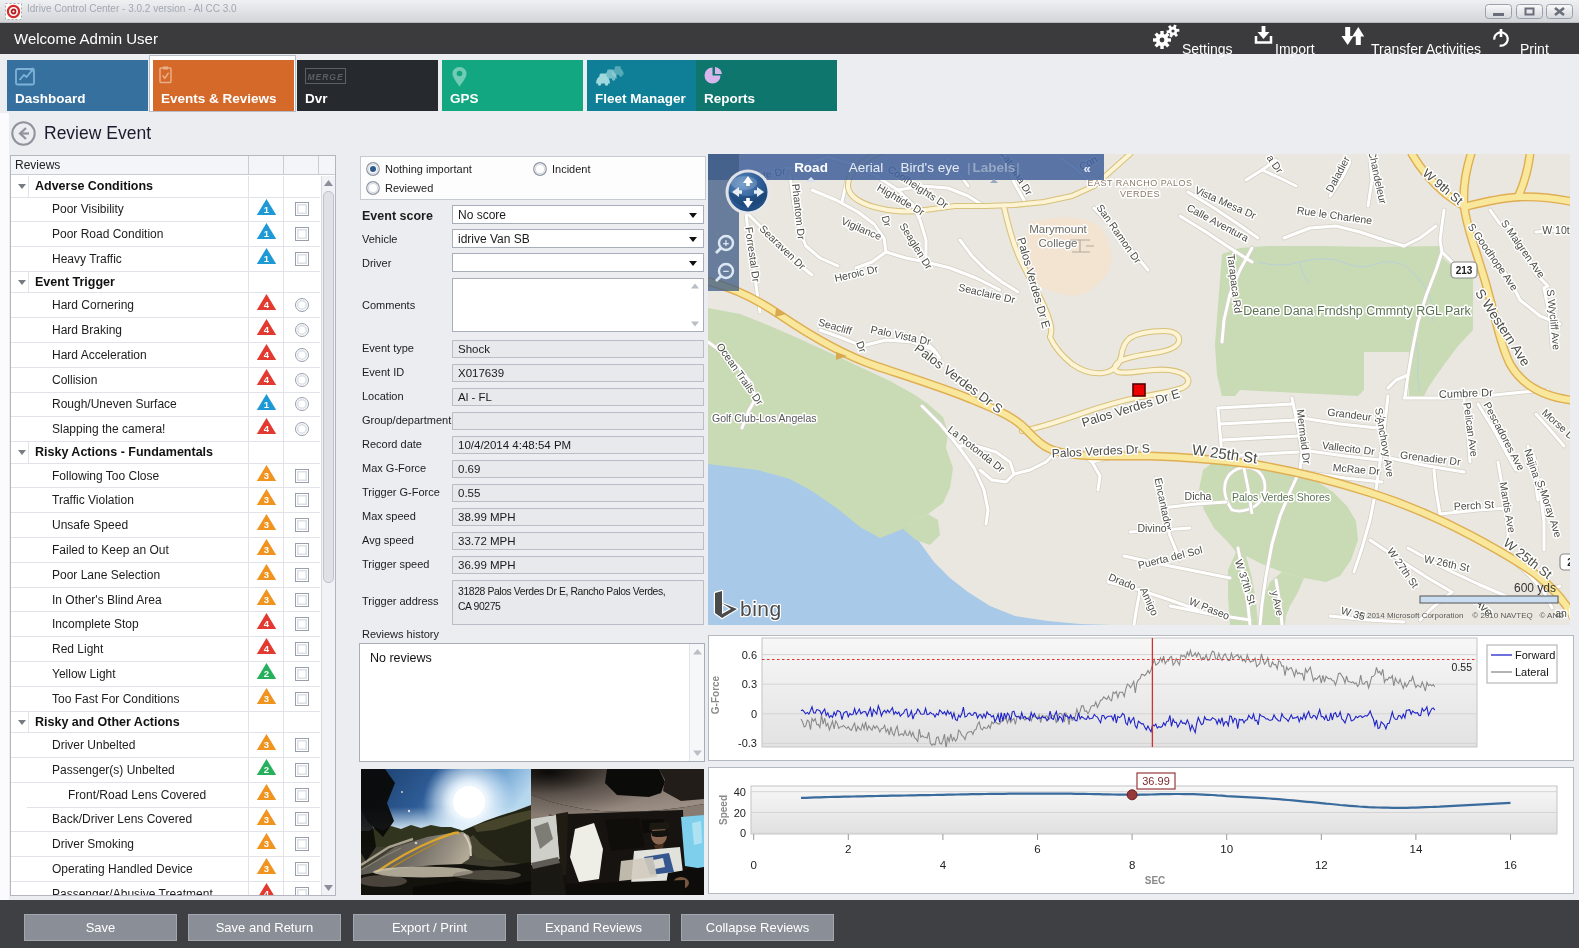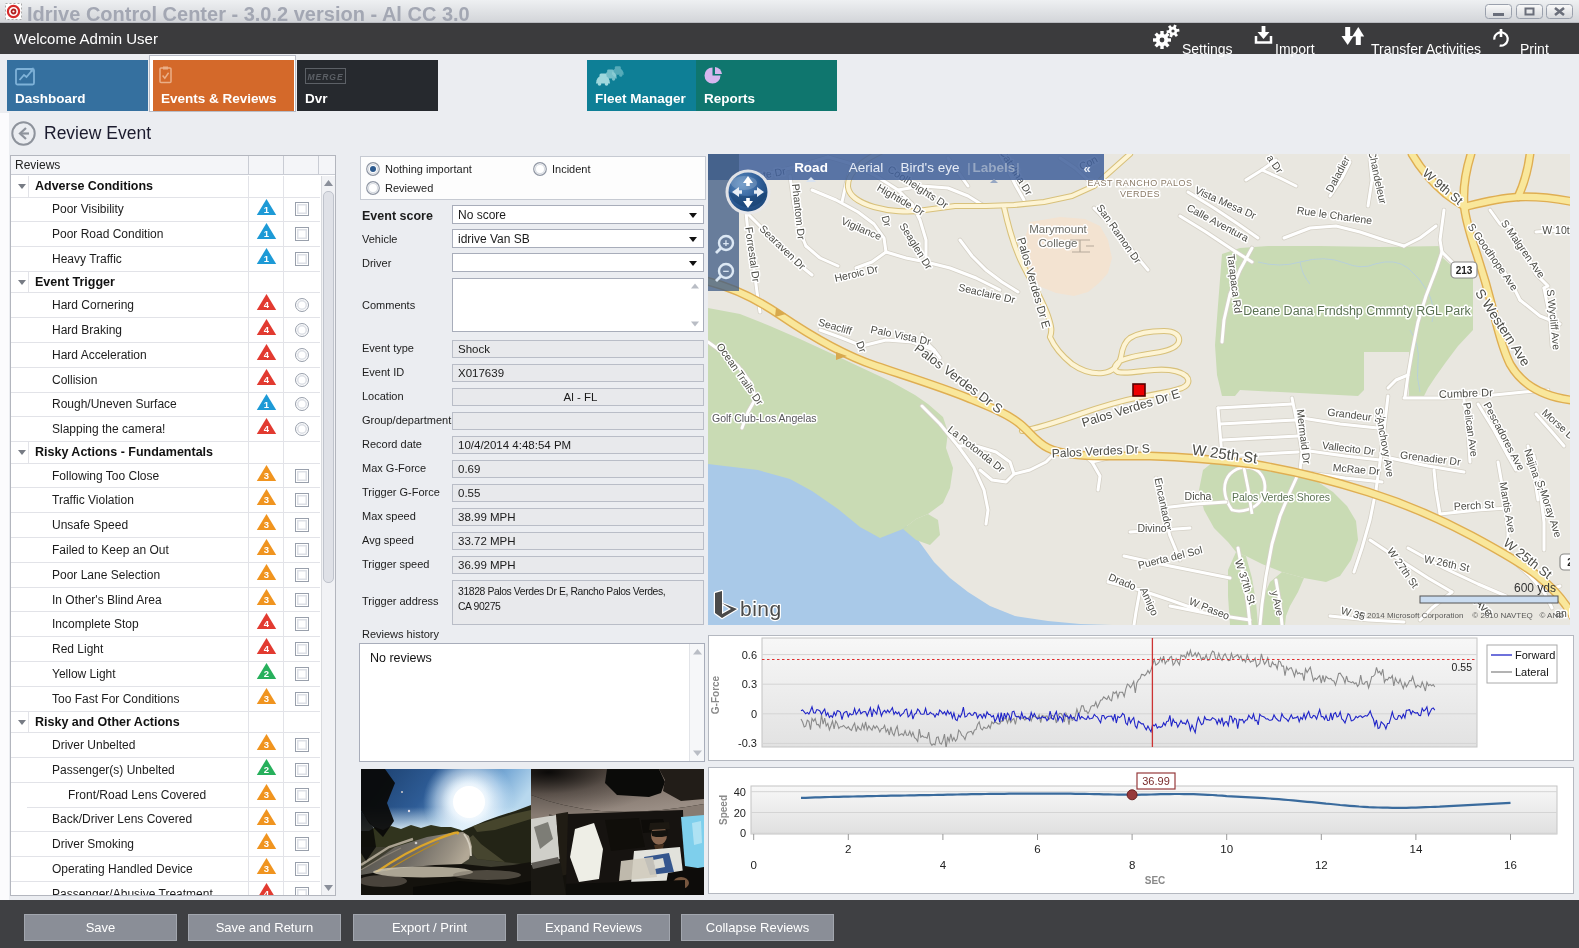--- a/index.html
+++ b/index.html
@@ -1,20 +1,20 @@
 <!DOCTYPE html>
 <html><head><meta charset="utf-8">
 <style>
 *{margin:0;padding:0;box-sizing:border-box;}
 html,body{width:1579px;height:948px;overflow:hidden;background:#ebedf1;font-family:"Liberation Sans",sans-serif;}
 .abs{position:absolute;}
 #stage{position:relative;width:1579px;height:948px;}
 
 #titlebar{position:absolute;left:0;top:0;width:1579px;height:23px;background:linear-gradient(#eef0f2,#d3d5d9);border-bottom:1px solid #b8bac0;}
-#titletxt{position:absolute;left:27px;top:3px;font-size:20px;font-weight:bold;color:#a3a7b3;}
+#titletxt{position:absolute;left:27px;top:3px;font-size:10px;font-weight:normal;color:#a3a7b3;}
 
 #welcome{position:absolute;left:0;top:23px;width:1579px;height:31px;background:#3b3b3d;color:#fff;}
 #welcome .wt{position:absolute;left:14px;top:7px;font-size:15px;}
 .menuitem{position:absolute;top:34px;height:31px;color:#fff;font-size:14px;}
 
 .tab{position:absolute;top:60px;width:141px;height:51px;}
 .tab .lbl{position:absolute;left:8px;bottom:5px;font-size:13.5px;font-weight:bold;color:#fff;}
 #selwrap{position:absolute;left:149px;top:55px;width:147px;height:57px;background:#fff;border:1px solid #b9bdc7;}
 
 #revhdr{position:absolute;left:44px;top:123px;font-size:17.5px;color:#1b1b2e;}
@@ -148,20 +148,27 @@
         <path d="M3.6 9.5 L5.8 12.2 L9.6 6.8" fill="none" stroke="#eaaf88" stroke-width="1.5"></path>
       </svg>
     </div>
     <div class="tab" style="left:297px;background:#26292e;">
       <div class="lbl">Dvr</div>
       <svg class="abs" style="left:8px;top:8px" width="44" height="17">
         <rect x="0.5" y="0.5" width="40" height="15" fill="none" stroke="#5c6066"></rect>
         <text x="20.5" y="11.5" font-size="8.5" font-weight="bold" font-style="italic" fill="#5c6066" text-anchor="middle" letter-spacing="1">MERGE</text>
       </svg>
     </div>
+    <div class="tab" style="left:442px;background:#13a781;">
+      <div class="lbl">GPS</div>
+      <svg class="abs" style="left:9px;top:6px" width="17" height="23">
+        <path d="M8.5 1 C4.3 1 1.5 4 1.5 7.7 C1.5 11.7 8.5 20.5 8.5 20.5 C8.5 20.5 15.5 11.7 15.5 7.7 C15.5 4 12.7 1 8.5 1 Z" fill="#72cbb4"></path>
+        <circle cx="8.5" cy="7.5" r="2.8" fill="#13a781"></circle>
+      </svg>
+    </div>
     <div class="tab" style="left:587px;background:#0e7f96;">
       <div class="lbl">Fleet Manager</div>
       <svg class="abs" style="left:8px;top:5px" width="40" height="24">
         <g opacity="0.5" transform="translate(16,0) scale(0.85)">
           <g>
             <path d="M1.5 8.5 C2.5 5.5 4 4 6.5 4 L9.5 4 C12 4 13.5 5.5 14.5 8.5 L15 11.5 L1 11.5 Z" fill="#9fd8dd"></path>
             <rect x="4.5" y="1.5" width="7" height="4" rx="1.5" fill="#9fd8dd"></rect>
             <circle cx="4.5" cy="12" r="1.8" fill="#9fd8dd"></circle>
             <circle cx="11.5" cy="12" r="1.8" fill="#9fd8dd"></circle>
           </g>
@@ -667,21 +674,21 @@
       </svg>
 <svg class="abs" style="right:3px;bottom:3px" width="10" height="8">
         <path d="M1 1.5 L9 1.5 L5 6.5 Z" fill="#b9bdc5"></path>
       </svg>
 </div>
     <div class="flabel" style="left:362px;top:342px;">Event type</div>
     <div class="ffield" style="top:340px;">Shock</div>
     <div class="flabel" style="left:362px;top:366px;">Event ID</div>
     <div class="ffield" style="top:364px;">X017639</div>
     <div class="flabel" style="left:362px;top:390px;">Location</div>
-    <div class="ffield" style="top:388px;text-align:center;">Al - FL</div>
+    <div class="ffield" style="top:388px;">Al - FL</div>
     <div class="flabel" style="left:362px;top:414px;">Group/department</div>
     <div class="ffield" style="top:412px;"></div>
     <div class="flabel" style="left:362px;top:438px;">Record date</div>
     <div class="ffield" style="top:436px;">10/4/2014 4:48:54 PM</div>
     <div class="flabel" style="left:362px;top:462px;">Max G-Force</div>
     <div class="ffield" style="top:460px;">0.69</div>
     <div class="flabel" style="left:362px;top:486px;">Trigger G-Force</div>
     <div class="ffield" style="top:484px;">0.55</div>
     <div class="flabel" style="left:362px;top:510px;">Max speed</div>
     <div class="ffield" style="top:508px;">38.99 MPH</div>

